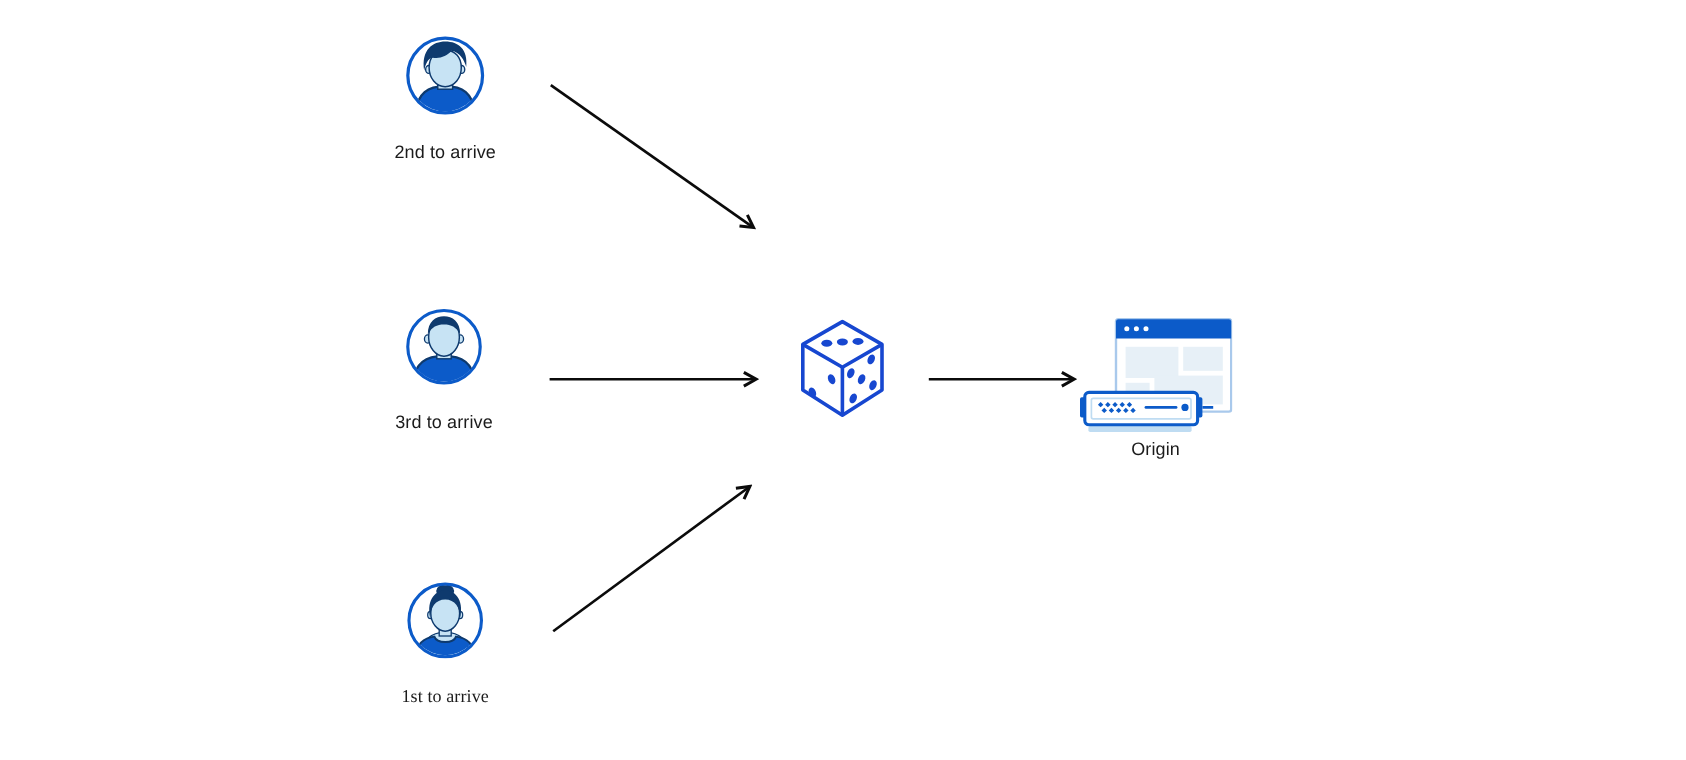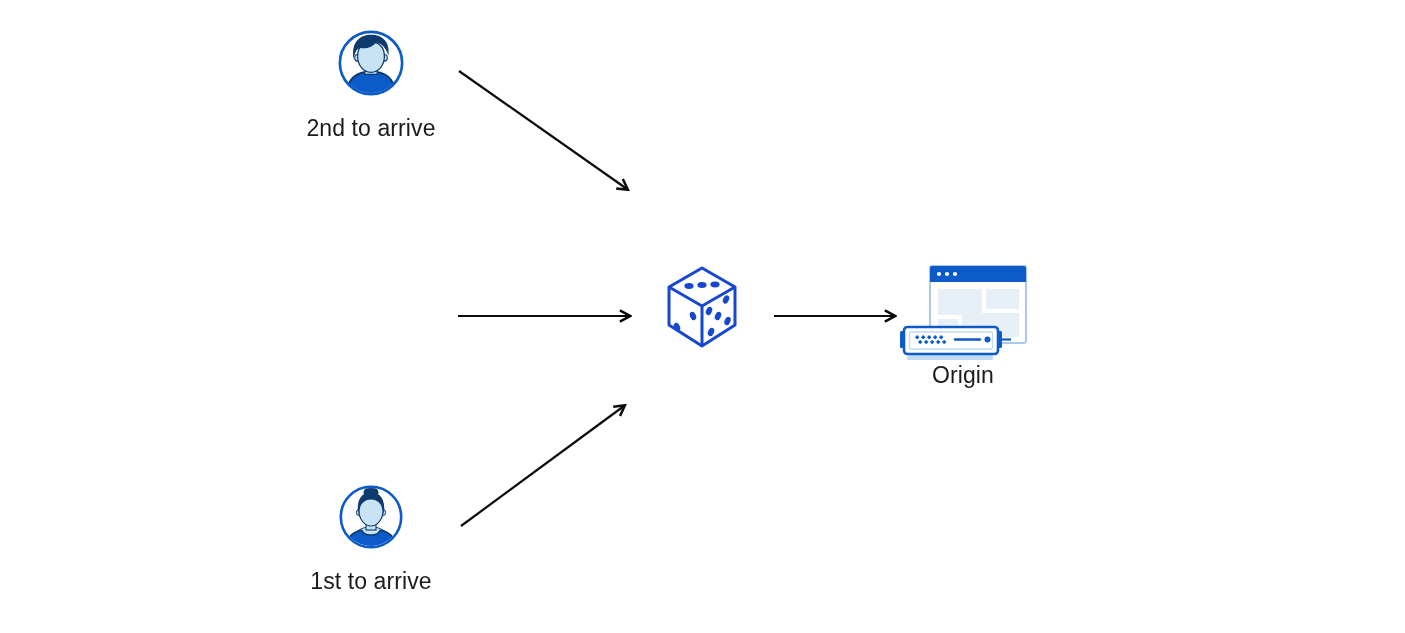--- a/index.html
+++ b/index.html
@@ -3,26 +3,26 @@
 <meta charset="utf-8">
 <style>
   html,body{margin:0;padding:0;background:#fff;}
   .canvas{
     position:relative;width:1405px;height:633px;background:#ffffff;
     font-family:"Liberation Sans", sans-serif;overflow:hidden;
   }
   .edges{position:absolute;left:0;top:0;width:1405px;height:633px;z-index:1;}
   .node{position:absolute;z-index:2;display:flex;flex-direction:column;align-items:center;}
   .node .label{
-    margin-top:21px;font-size:23px;line-height:22px;color:#1b1b1b;
+    margin-top:21px;font-size:15px;line-height:22px;color:#1b1b1b;
     text-align:left;white-space:nowrap;letter-spacing:.1px;
   }
   .node-second{left:271px;top:30px;width:200px;}
   .node-third {left:270px;top:257px;width:200px;}
-  .node-first {left:271px;top:485px;width:200px;}
+  .node-first {left:271px;top:485px;width:200px;font-family:Liberation Serif, serif;}
   .node-dice  {left:666px;top:266px;width:72px;}
   .node-origin{left:899px;top:265px;width:128px;}
   .node-origin .label{margin-top:1px;}
 </style>
 </head>
 <body>
 
 <div class="canvas">
 
   <svg class="edges" viewBox="0 0 1405 633">
@@ -50,20 +50,39 @@
         <rect x="26" y="30" width="12" height="13" fill="var(--skin)" stroke="var(--navy)" stroke-width="1.2"></rect>
         <ellipse cx="18.8" cy="27" rx="2.6" ry="3.2" fill="var(--skin)" stroke="var(--navy)" stroke-width="1.1"></ellipse>
         <ellipse cx="45.2" cy="27" rx="2.6" ry="3.2" fill="var(--skin)" stroke="var(--navy)" stroke-width="1.1"></ellipse>
         <path d="M32,11.5 C40.5,11.5 45,17.5 45,25.5 C45,34 39.5,41 32,41 C24.5,41 19,34 19,25.5 C19,17.5 23.5,11.5 32,11.5 Z" fill="var(--skin)" stroke="var(--navy)" stroke-width="1.2"></path>
         <path d="M15,28 C12.5,11 22,4.5 32,4.5 C43,4.5 50.5,11 49,25 C47.5,20 44,13 37,12 C33.5,16.5 27.5,18.5 22,17.5 C18,17.5 16,23 15,28 Z" fill="var(--navy)"></path>
       </g>
     </svg>
     <div class="label">2nd to arrive</div>
   </div>
 
+  <div class="node node-third">
+    <svg width="64" height="64" viewBox="0 0 64 64">
+      <defs>
+          <clipPath id="clipB">
+            <circle cx="32" cy="32" r="29"></circle>
+          </clipPath>
+        </defs>
+      <circle cx="32" cy="32" r="30.2" fill="#ffffff" stroke="var(--accent)" stroke-width="2.6"></circle>
+      <g clip-path="url(#clipB)">
+        <path d="M5,66 C7,44 18,39.5 32,39.5 C46,39.5 57,44 59,66 Z" fill="var(--accent)" stroke="var(--navy)" stroke-width="1.8"></path>
+        <rect x="26" y="29" width="12" height="13" fill="var(--skin)" stroke="var(--navy)" stroke-width="1.2"></rect>
+        <ellipse cx="18.5" cy="25.5" rx="2.8" ry="3.4" fill="var(--skin)" stroke="var(--navy)" stroke-width="1.1"></ellipse>
+        <ellipse cx="45.5" cy="25.5" rx="2.8" ry="3.4" fill="var(--skin)" stroke="var(--navy)" stroke-width="1.1"></ellipse>
+        <path d="M32,9.5 C40,9.5 44.8,15.5 44.8,24 C44.8,32.5 39,39.8 32,39.8 C25,39.8 19.2,32.5 19.2,24 C19.2,15.5 24,9.5 32,9.5 Z" fill="var(--skin)" stroke="var(--navy)" stroke-width="1.2"></path>
+        <path d="M18.5,21.5 C18.5,11 25,6.5 32,6.5 C39,6.5 45.5,11 45.5,21.5 C42,15.5 38,13.5 32,13.5 C26,13.5 22,15.5 18.5,21.5 Z" fill="var(--navy)"></path>
+      </g>
+    </svg>
+    <div class="label">3rd to arrive</div>
+  </div>
 
   <div class="node node-first">
     <svg width="64" height="64" viewBox="0 0 64 64">
       <defs>
           <clipPath id="clipC">
             <circle cx="32" cy="32" r="29"></circle>
           </clipPath>
         </defs>
       <circle cx="32" cy="32" r="30.2" fill="#ffffff" stroke="var(--accent)" stroke-width="2.6"></circle>
       <g clip-path="url(#clipC)">

